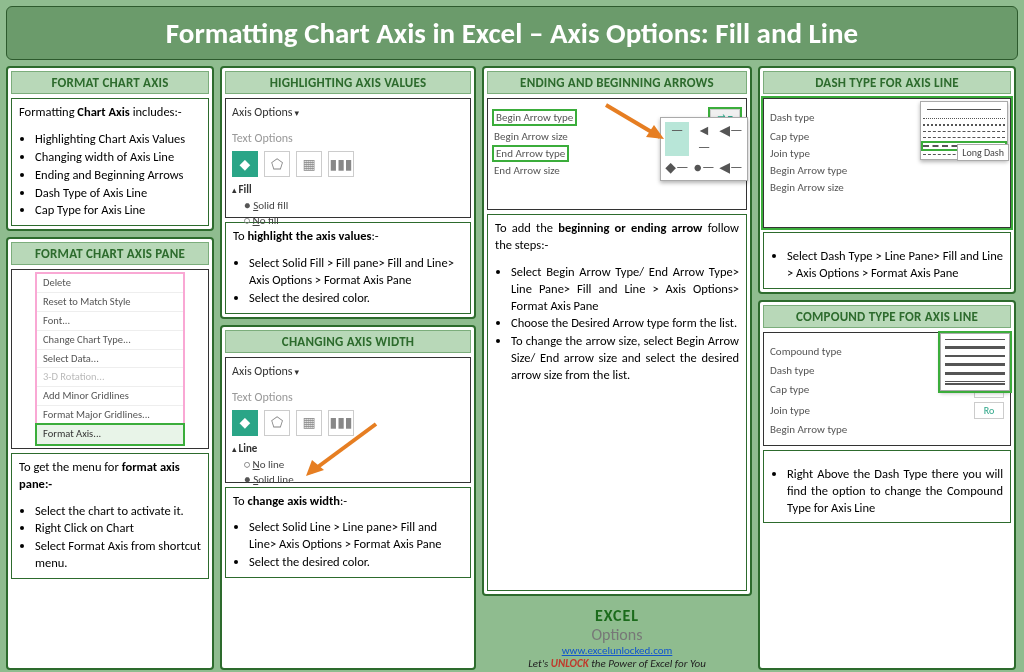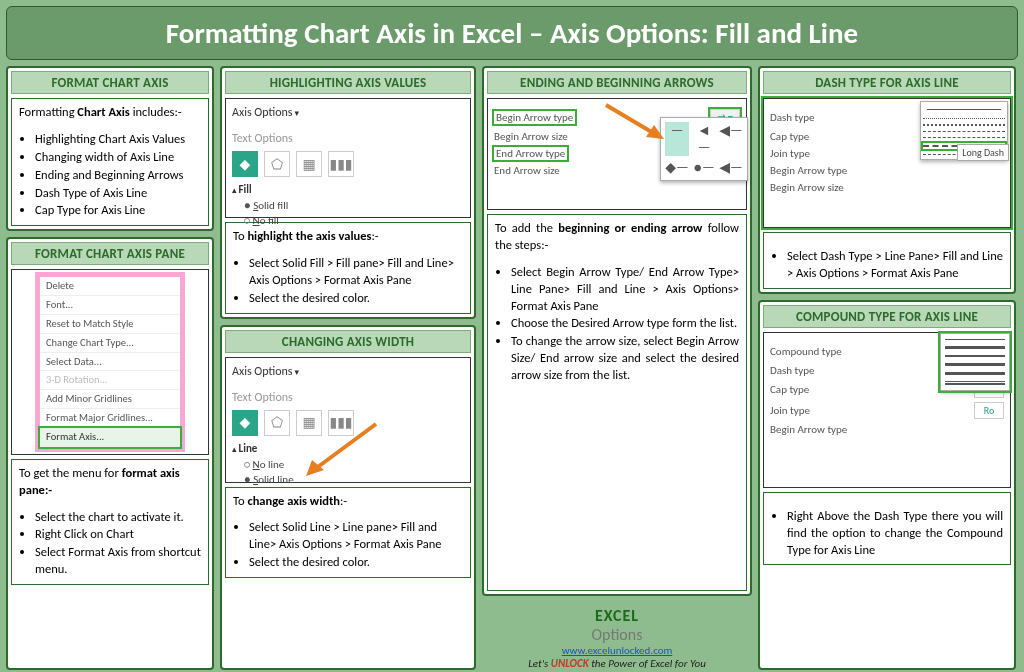--- a/index.html
+++ b/index.html
@@ -82,21 +82,21 @@
   }
   .pico.sel { background: #2aa587; border-color: #2aa587; color: #fff; }
   .exp { font-size: 11px; color: #333; margin-bottom: 3px; }
   .exp::before { content: "▸ "; font-size: 9px; }
   .exp.open::before { content: "▴ "; transform: rotate(180deg); }
   .radio { font-size: 11px; padding-left: 12px; margin: 2px 0; }
   .radio::before { content: "○ "; color: #888; }
   .radio.sel::before { content: "● "; color: #555; }
   .u { text-decoration: underline; }
   
-  .ctx { border: 5px solid #f9a8d4; font-size: 10.5px; line-height: 1.7; width: 150px; margin: 2px auto; }
+  .ctx { border: 2px solid #f9a8d4; font-size: 10.5px; line-height: 1.7; width: 150px; margin: 2px auto; }
   .ctx div { padding: 0 6px; border-bottom: 1px solid #eee; color: #555; }
   .ctx div.dis { color: #bbb; }
   .ctx div.hl { background: #e8f4e8; outline: 2px solid #3bad3b; color: #333; }
   
   .rowopt { display: flex; align-items: center; justify-content: space-between; font-size: 11px; margin: 4px 0; color: #555; }
   .rowopt .picker { border: 1px solid #ccc; background: #f0f0f0; padding: 1px 6px; font-size: 10px; color: #2aa587; min-width: 30px; text-align: center;}
   .hl-box { outline: 2px solid #3bad3b; padding: 0 2px; }
   .arrow-pop {
     position: absolute; right: -2px; top: 18px; background: #fff; border: 1px solid #aaa;
     padding: 4px; display: grid; grid-template-columns: repeat(3, 24px); gap: 3px; box-shadow: 0 2px 4px rgba(0,0,0,.3);
@@ -159,22 +159,22 @@
           <li>Cap Type for Axis Line</li>
         </ul>
       </div>
     </div>
 
     <div class="card" style="flex:1;">
       <div class="section-title">FORMAT CHART AXIS PANE</div>
       <div class="shot" style="padding:0;">
         <div class="ctx">
           <div>Delete</div>
+          <div>Reset to Match Style</div>
           <div>Font...</div>
-          <div>Reset to Match Style</div>
           <div>Change Chart Type...</div>
           <div>Select Data...</div>
           <div class="dis">3-D Rotation...</div>
           <div>Add Minor Gridlines</div>
           <div>Format Major Gridlines...</div>
           <div class="hl">Format Axis...</div>
         </div>
       </div>
       <div class="text-box">
         <span>To get the menu for </span><b>format axis pane:-</b>
@@ -343,21 +343,21 @@
       </div>
       <div class="text-box just">
         <ul>
             <li>Select Dash Type &gt; Line Pane&gt; Fill and Line &gt;  Axis Options &gt; Format Axis Pane</li>
           </ul>
       </div>
     </div>
 
     <div class="card" style="flex:1;">
       <div class="section-title">COMPOUND TYPE FOR AXIS LINE</div>
-      <div class="shot" style="height:156px;">
+      <div class="shot" style="height:114px;">
         <div class="rowopt">
             <span>Compound type</span>
             <span class="picker">≡ ▾</span>
           </div>
         <div class="rowopt">
             <span>Dash type</span>
             <span></span>
           </div>
         <div class="rowopt">
             <span>Cap type</span>

